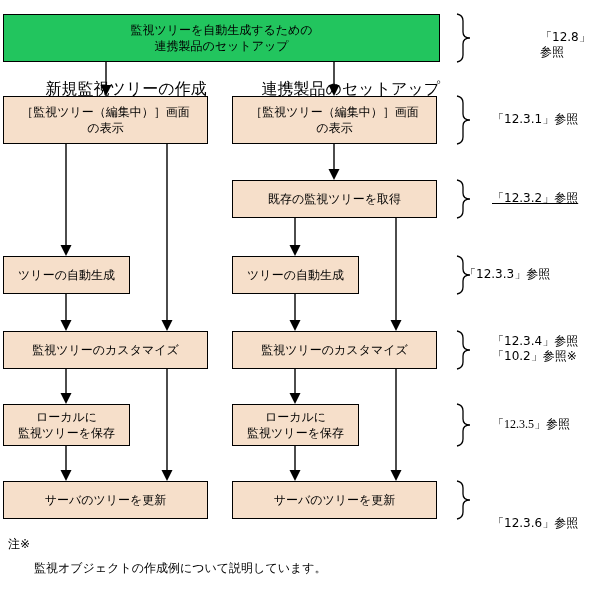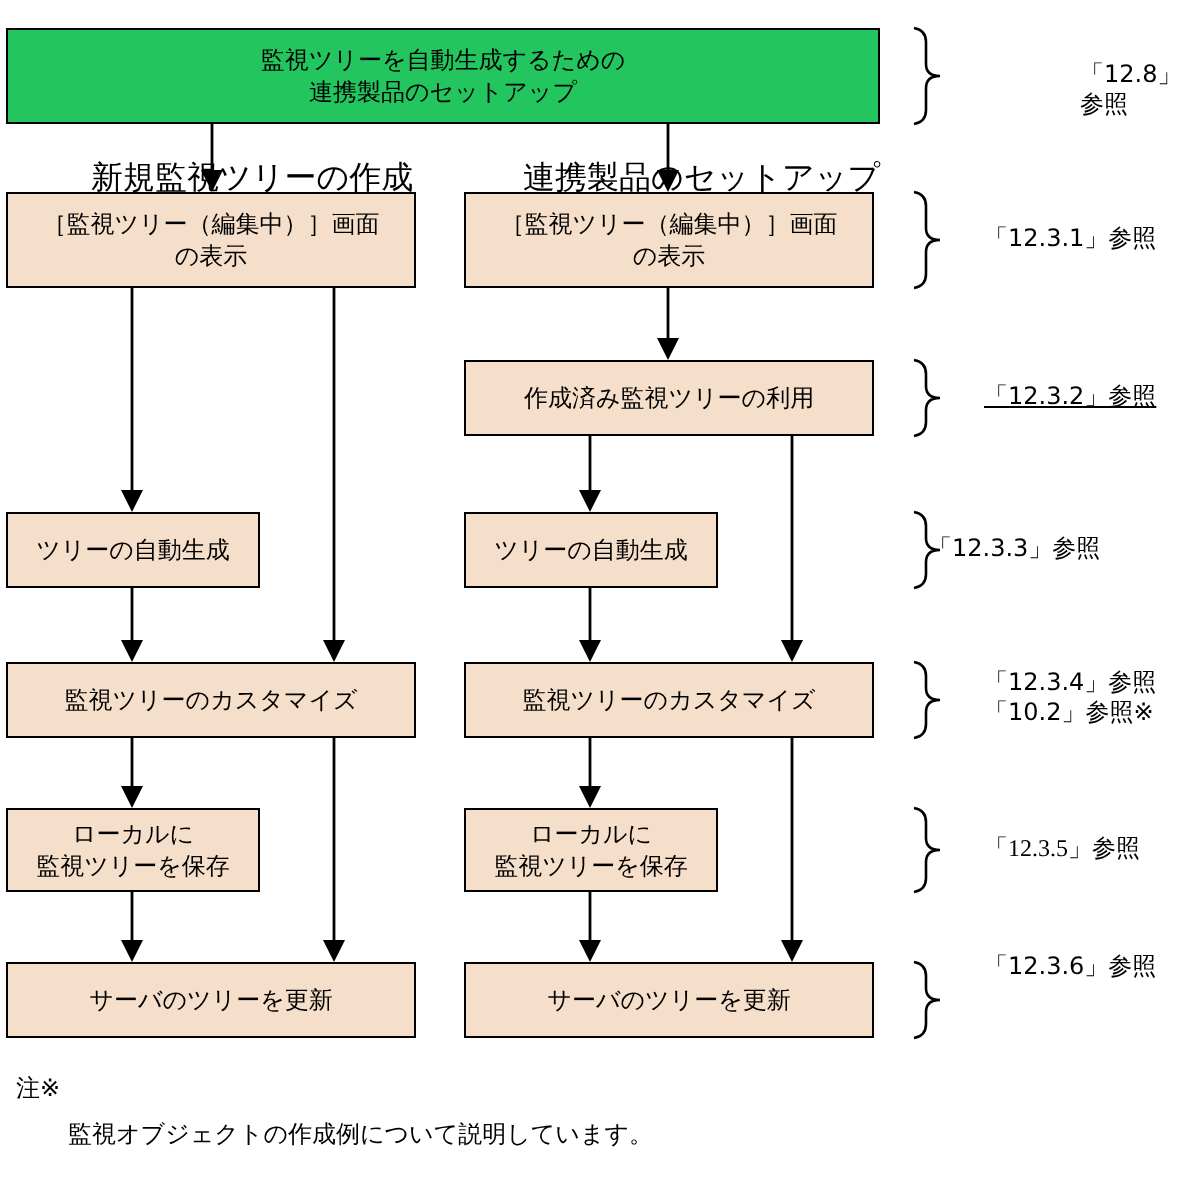--- a/index.html
+++ b/index.html
@@ -131,21 +131,21 @@
       </g>
   </svg>
 
   <div id="nodes-layer">
       <div class="node" style="left: 3px; top: 14px; width: 437px; height: 48px; background: #22c55e; border-color: rgb(0, 0, 0);">監視ツリーを自動生成するための
 連携製品のセットアップ</div>
       <div class="node" style="left: 3px; top: 96px; width: 205px; height: 48px; background: rgb(246, 223, 202); border-color: rgb(0, 0, 0);">［監視ツリー（編集中）］画面
 の表示</div>
       <div class="node" style="left: 232px; top: 96px; width: 205px; height: 48px; background: rgb(246, 223, 202); border-color: rgb(0, 0, 0);">［監視ツリー（編集中）］画面
 の表示</div>
-      <div class="node" style="left: 232px; top: 180px; width: 205px; height: 38px; background: rgb(246, 223, 202); border-color: rgb(0, 0, 0);">作成済み監視ツリーの利用</div>
+      <div class="node" style="left: 232px; top: 180px; width: 205px; height: 38px; background: rgb(246, 223, 202); border-color: rgb(0, 0, 0);">既存の監視ツリーを取得</div>
       <div class="node" style="left: 3px; top: 256px; width: 127px; height: 38px; background: rgb(246, 223, 202); border-color: rgb(0, 0, 0);">ツリーの自動生成</div>
       <div class="node" style="left: 232px; top: 256px; width: 127px; height: 38px; background: rgb(246, 223, 202); border-color: rgb(0, 0, 0);">ツリーの自動生成</div>
       <div class="node" style="left: 3px; top: 331px; width: 205px; height: 38px; background: rgb(246, 223, 202); border-color: rgb(0, 0, 0);">監視ツリーのカスタマイズ</div>
       <div class="node" style="left: 232px; top: 331px; width: 205px; height: 38px; background: rgb(246, 223, 202); border-color: rgb(0, 0, 0);">監視ツリーのカスタマイズ</div>
       <div class="node" style="left: 3px; top: 404px; width: 127px; height: 42px; background: rgb(246, 223, 202); border-color: rgb(0, 0, 0);">ローカルに
 監視ツリーを保存</div>
       <div class="node" style="left: 232px; top: 404px; width: 127px; height: 42px; background: rgb(246, 223, 202); border-color: rgb(0, 0, 0);">ローカルに
 監視ツリーを保存</div>
       <div class="node" style="left: 3px; top: 481px; width: 205px; height: 38px; background: rgb(246, 223, 202); border-color: rgb(0, 0, 0);">サーバのツリーを更新</div>
       <div class="node" style="left: 232px; top: 481px; width: 205px; height: 38px; background: rgb(246, 223, 202); border-color: rgb(0, 0, 0);">サーバのツリーを更新</div>
@@ -155,19 +155,19 @@
       <div class="caption" style="left: 261.5px; top: 82px;">連携製品のセットアップ</div>
     </div>
   <div id="refs-layer">
       <div class="ref-label" style="left: 492px; top: 30px; margin-left: 48px;">「12.8」参照</div>
       <div class="ref-label" style="left: 492px; top: 112px; text-align: center;">「12.3.1」参照</div>
       <div class="ref-label" style="left: 492px; top: 191px; text-decoration: underline;">「12.3.2」参照</div>
       <div class="ref-label" style="left: 464px; top: 267px;">「12.3.3」参照</div>
       <div class="ref-label" style="left: 492px; top: 334px;">「12.3.4」参照
 「10.2」参照※</div>
       <div class="ref-label" style="left: 492px; top: 417px; font-family: Liberation Serif, serif;">「12.3.5」参照</div>
-      <div class="ref-label" style="left: 492px; top: 476px;">「12.3.6」参照</div>
+      <div class="ref-label" style="left: 492px; top: 516px;">「12.3.6」参照</div>
     </div>
 
   <div class="note-marker" style="left: 8px; top: 536px;">注※</div>
-  <div class="note-text" style="left: 34px; top: 560px; font-family: Liberation Mono, monospace;">監視オブジェクトの作成例について説明しています。</div>
+  <div class="note-text" style="left: 34px; top: 560px;">監視オブジェクトの作成例について説明しています。</div>
 
 </div>
 
 </body></html>

